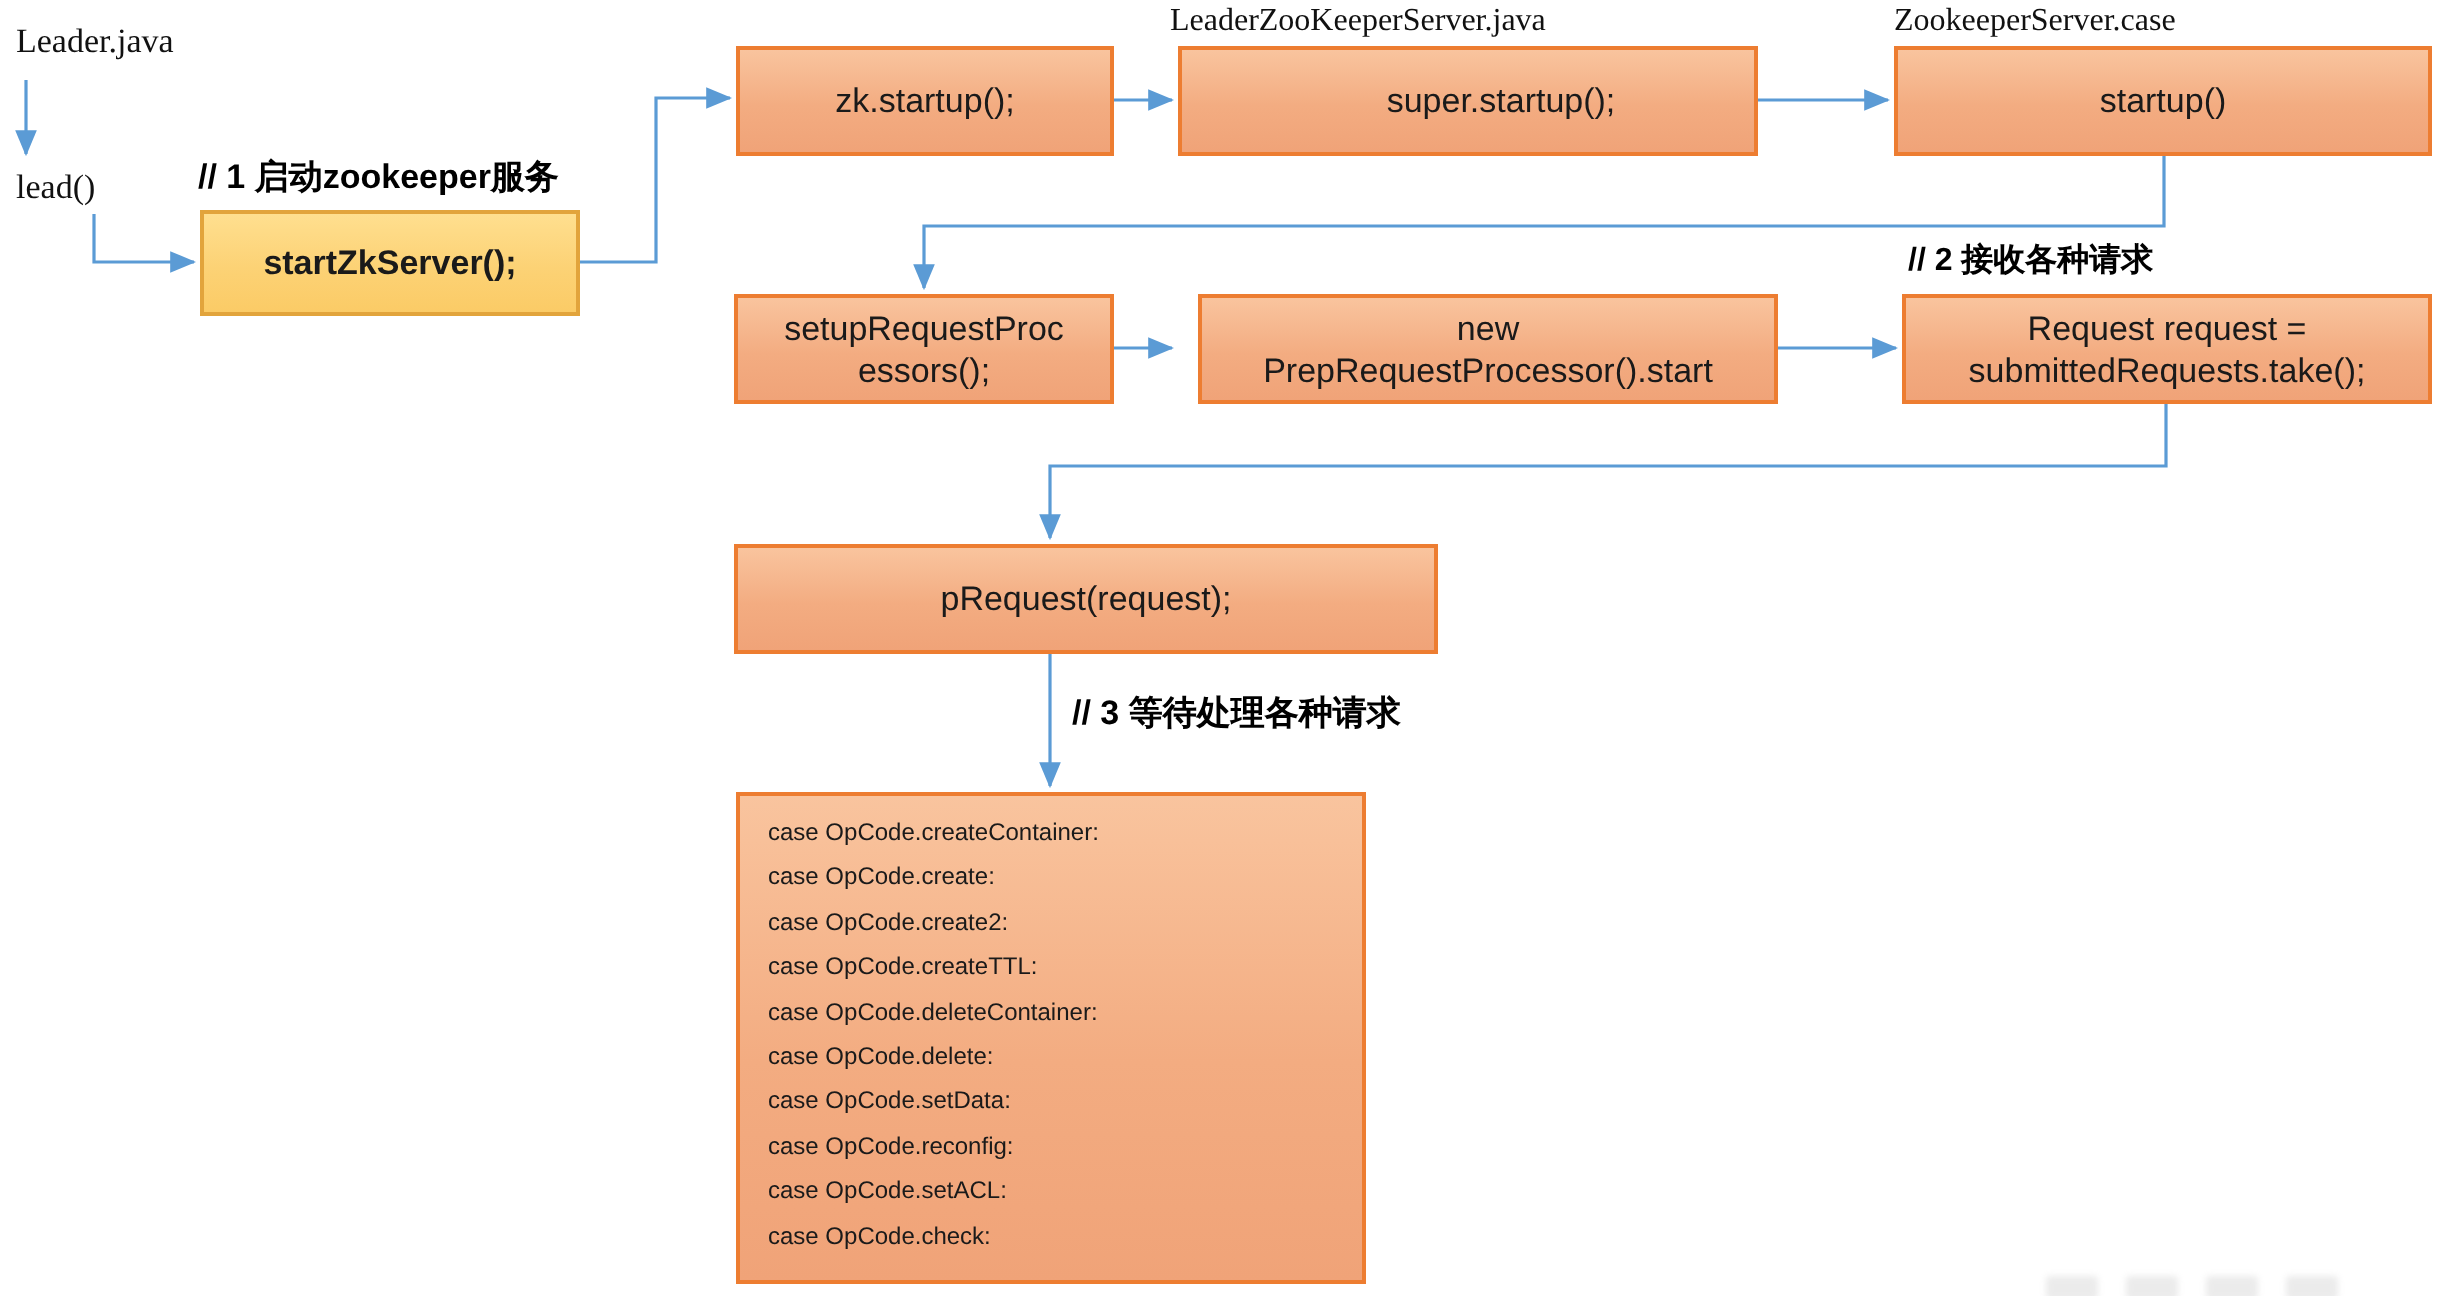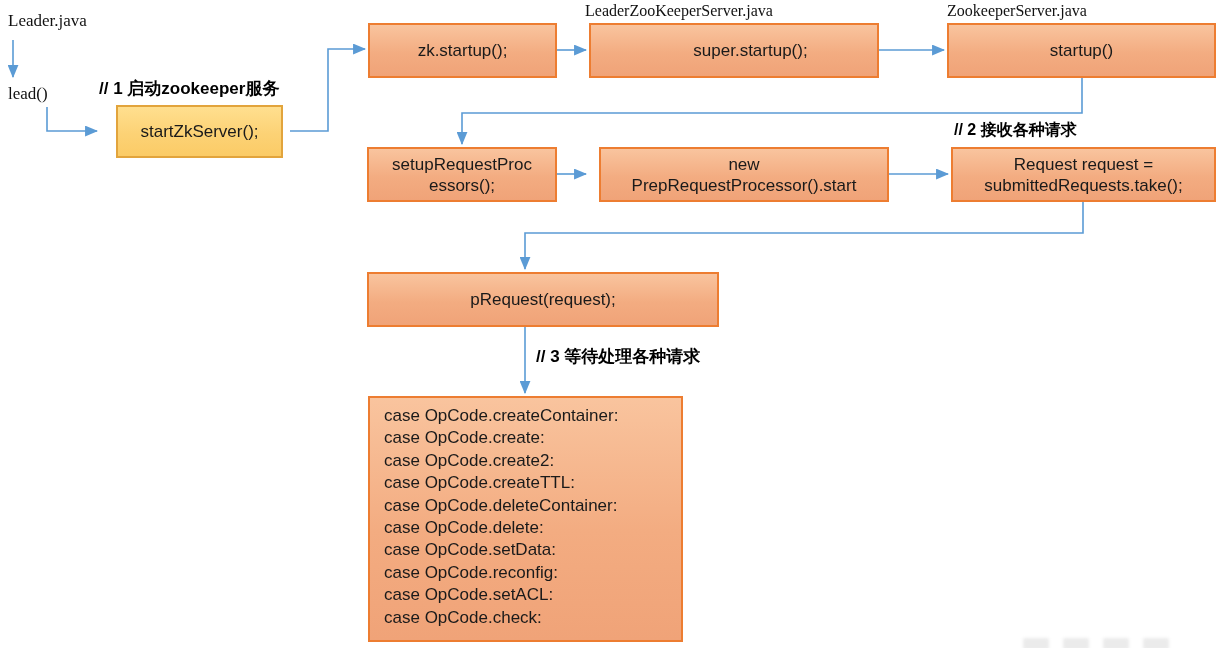--- a/index.html
+++ b/index.html
@@ -38,21 +38,21 @@
   }
   .node.yellow {
     border-color: #E2A43C;
     background: linear-gradient(180deg, #FFDF8F 0%, #FCD275 55%, #FBCB66 100%);
   }
   .node.case-list {
     align-items: flex-start;
     justify-content: flex-start;
     padding: 7px 4px 0 14px;
     text-align: left;
-    font-size: 17px;
+    font-size: 12px;
     line-height: 22.4px;
   }
   .srclabel {
     position: absolute;
     font-family: "Liberation Serif", serif;
     font-size: 17px;
     color: #111111;
     white-space: nowrap;
   }
   .comment {
@@ -104,27 +104,27 @@
       <path d="M557,174 L586,174" marker-end="url(#ah)"></path>
       <path d="M879,174 L948,174" marker-end="url(#ah)"></path>
       <path d="M1083,202 L1083,233 L525,233 L525,269" marker-end="url(#ah)"></path>
       <path d="M525,327 L525,393" marker-end="url(#ah)"></path>
     </g>
   </svg>
 
   <div class="srclabel" style="left:8px; top:11px;">Leader.java</div>
   <div class="srclabel" style="left:8px; top:84px;">lead()</div>
   <div class="srclabel" style="left:585px; top:2px; font-size:16px;">LeaderZooKeeperServer.java</div>
-  <div class="srclabel" style="left:947px; top:2px; font-size:16px;">ZookeeperServer.java</div>
+  <div class="srclabel" style="left:947px; top:2px; font-size:16px;">ZookeeperServer.case</div>
 
   <div class="comment" style="left:99px; top:77px;">// 1 启动zookeeper服务</div>
   <div class="comment" style="left:954px; top:120px; font-size:16px;">// 2 接收各种请求</div>
   <div class="comment" style="left:536px; top:345px;">// 3 等待处理各种请求</div>
 
-  <div class="node yellow" style="left:116px; top:105px; width:167px; height:53px;">
+  <div class="node yellow" style="left:100px; top:105px; width:190px; height:53px;font-weight:bold;">
     <span>startZkServer();</span>
   </div>
 
   <div class="node" style="left:368px; top:23px; width:189px; height:55px;">
     <span>zk.startup();</span>
   </div>
 
   <div class="node" style="left:589px; top:23px; width:290px; height:55px;padding-left:33px;">
     <span>super.startup();</span>
   </div>

